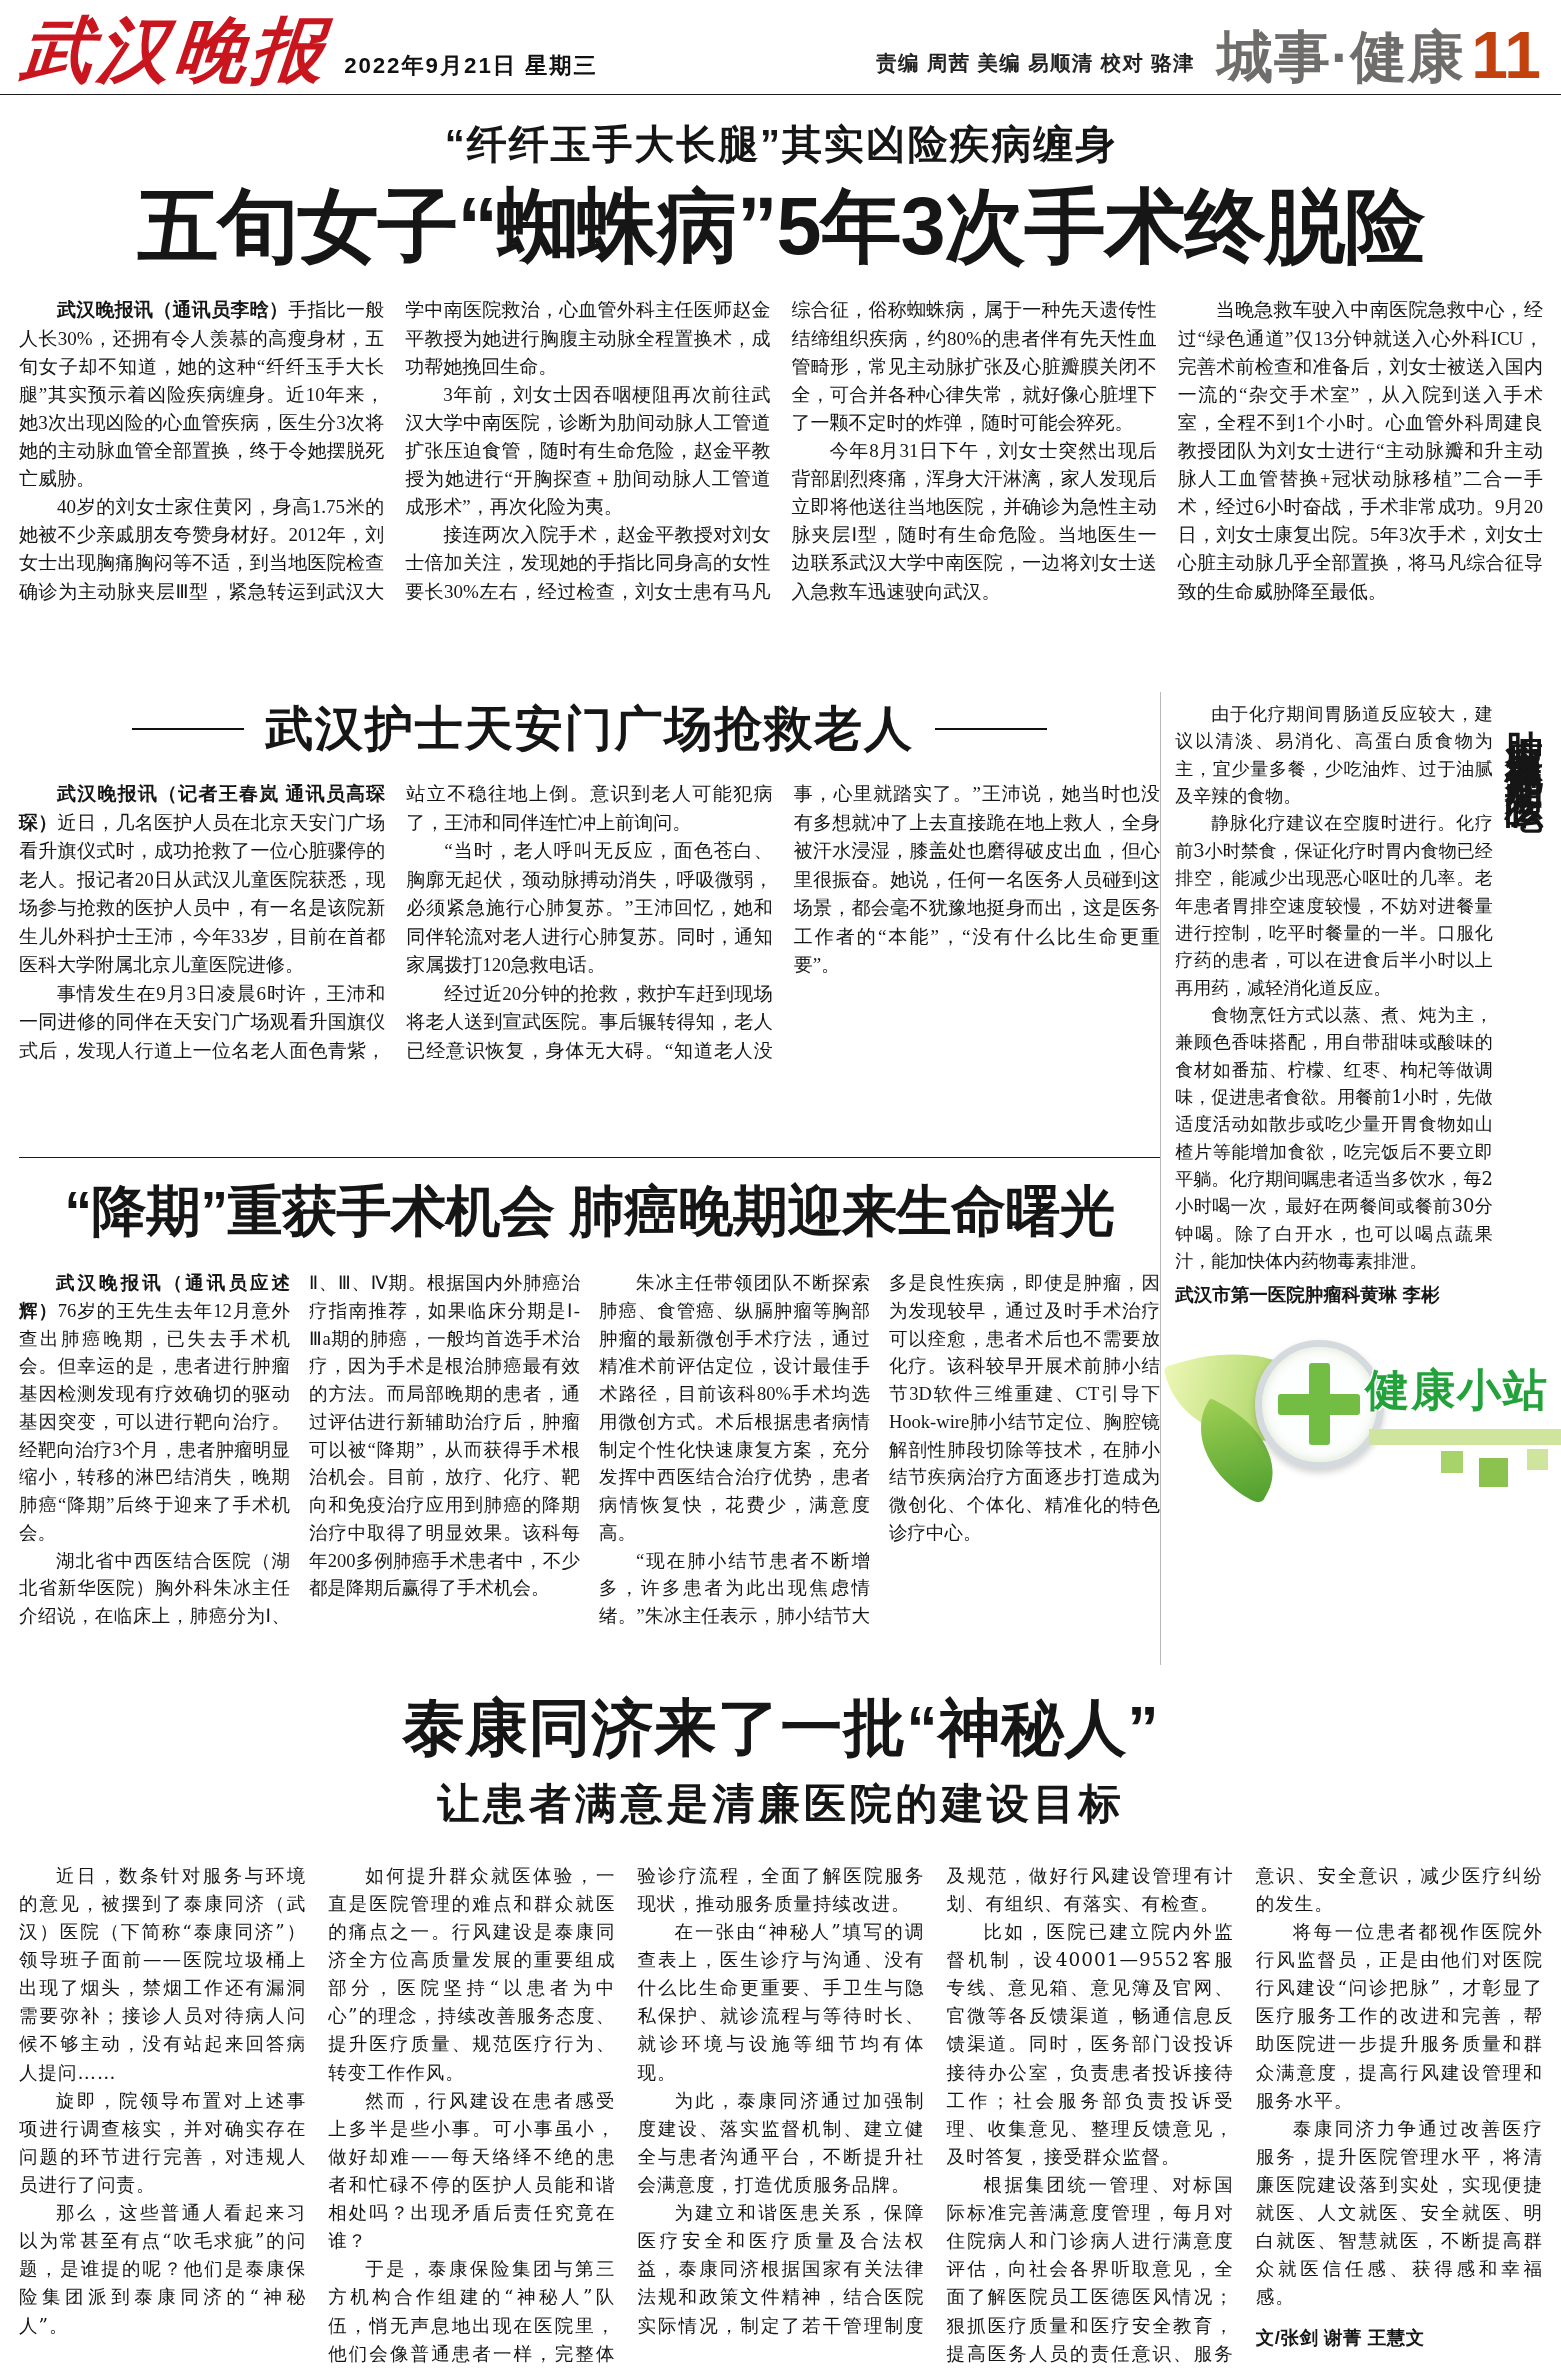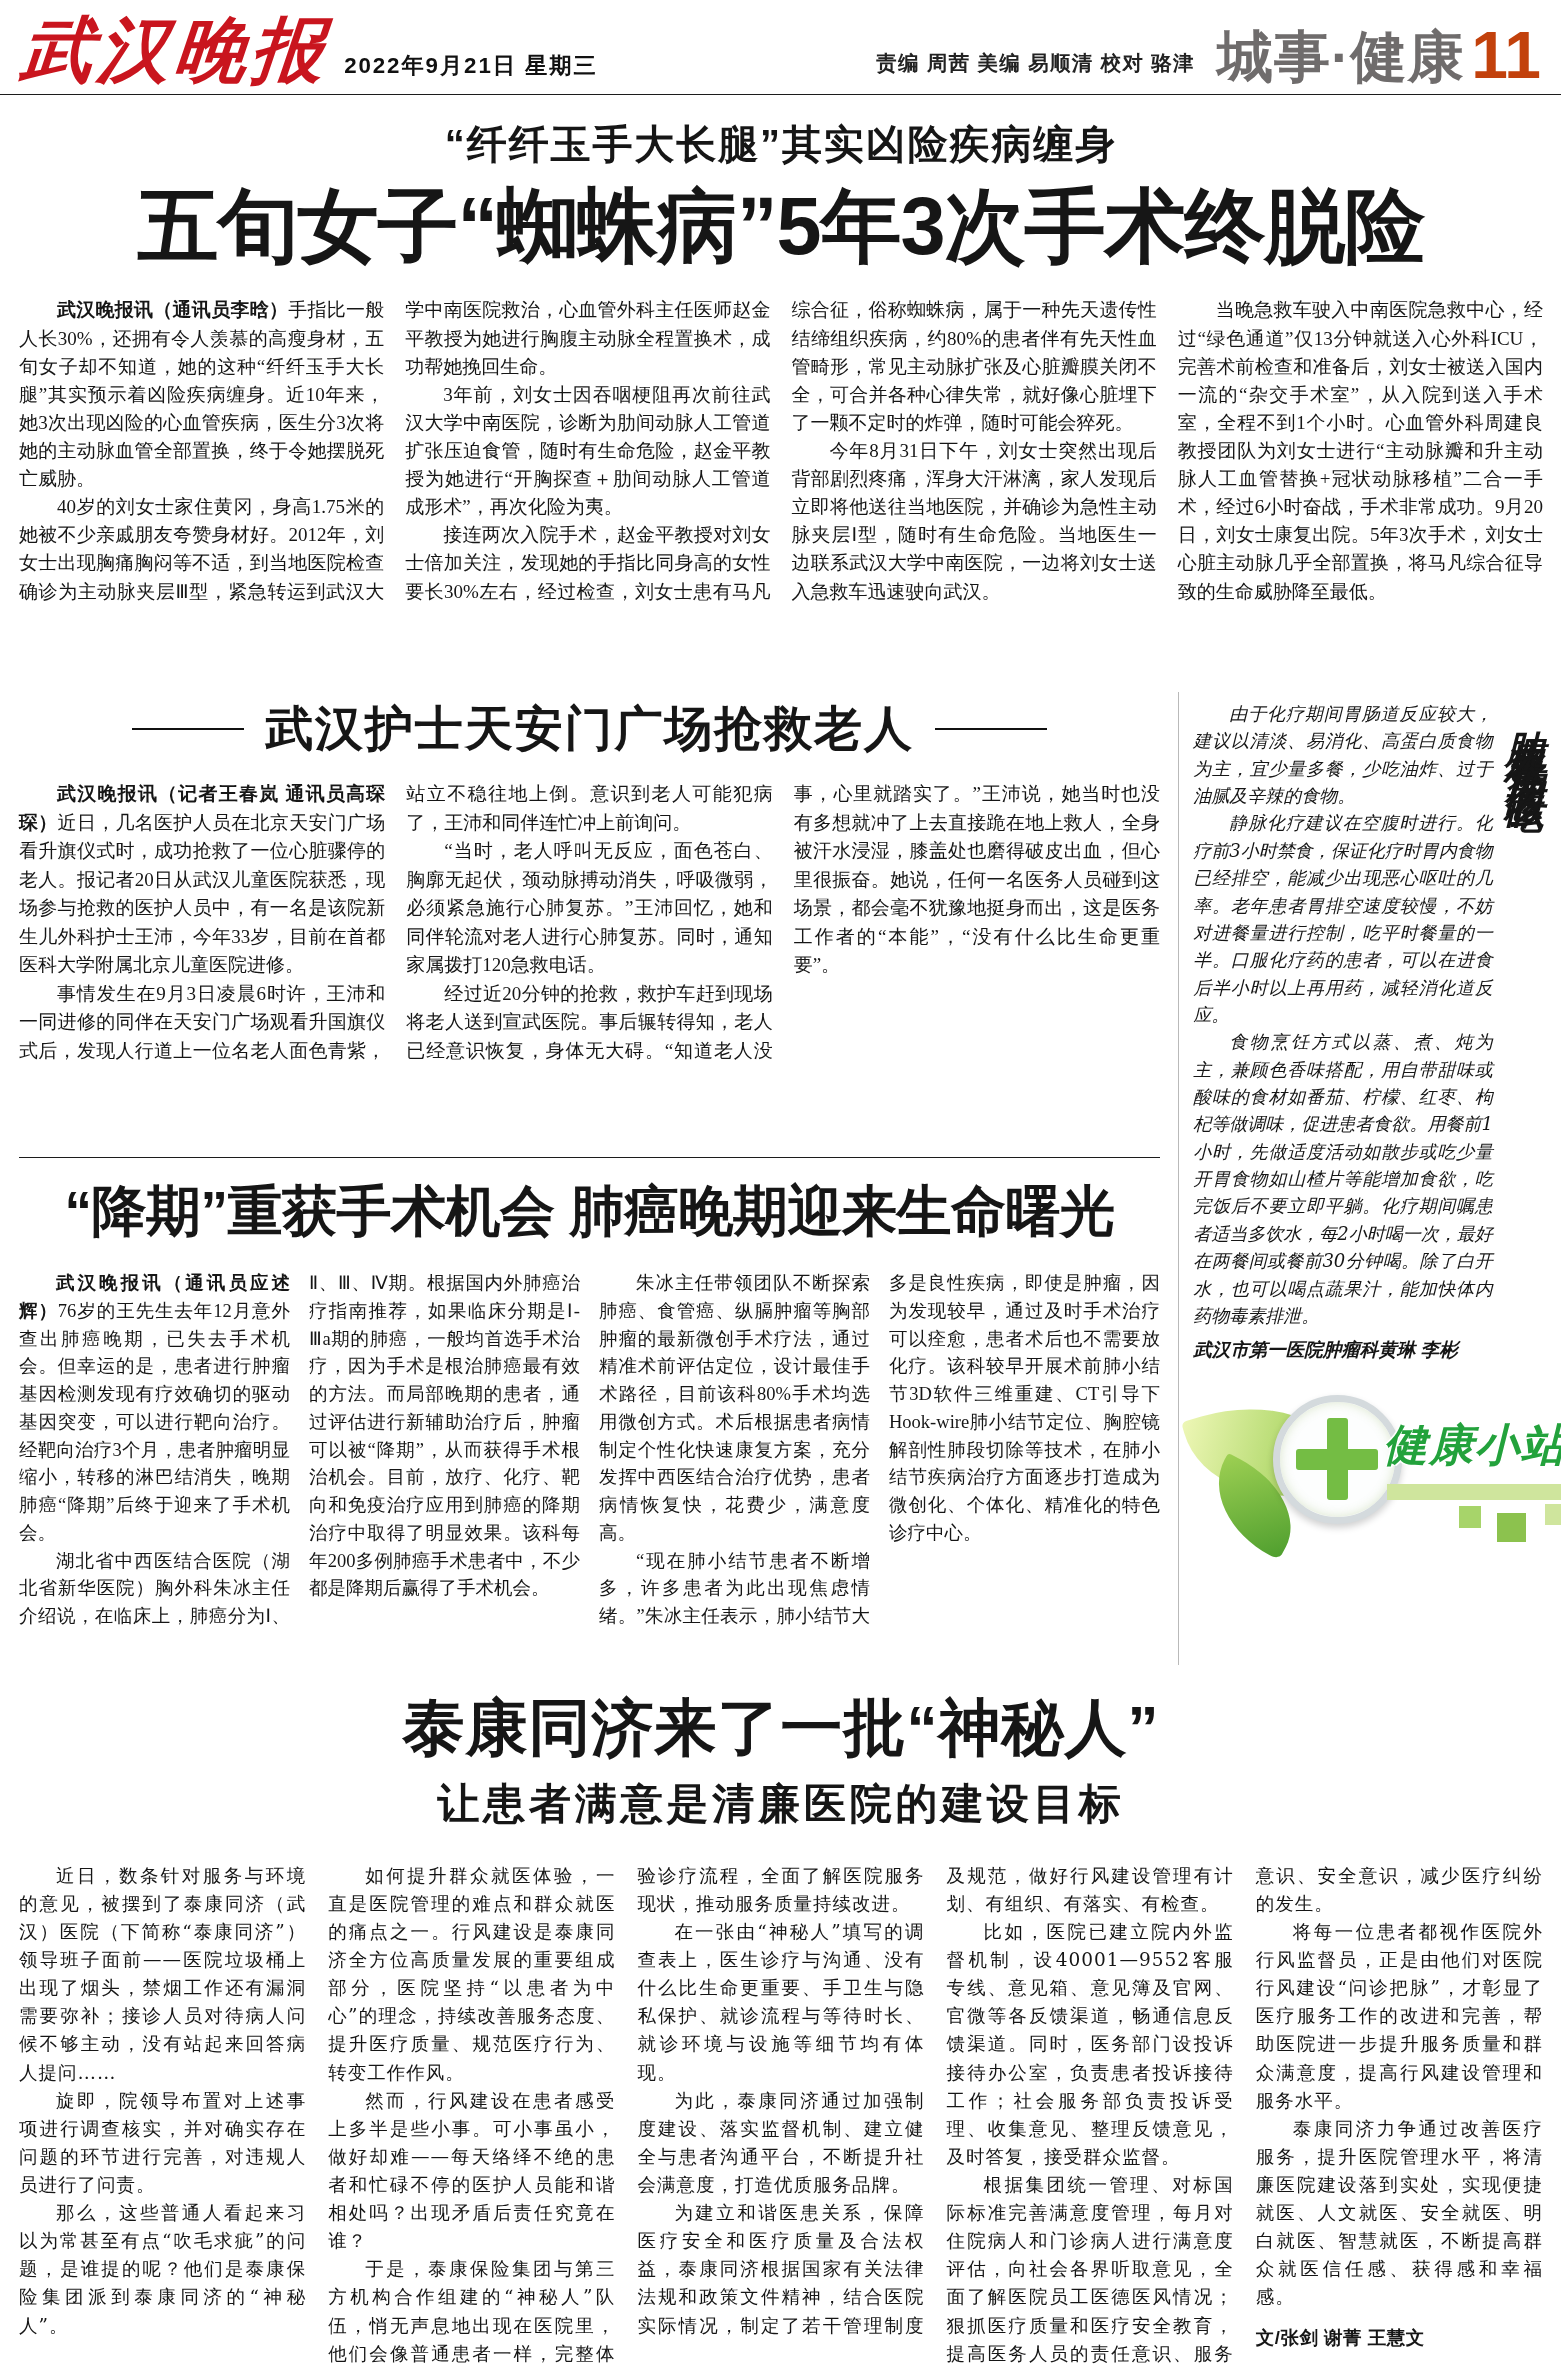--- a/index.html
+++ b/index.html
@@ -43,21 +43,21 @@
   .a2head .rule { height:2.4px; background:#111; flex:1; max-width:112px; }
   .title2 { font-family:"Liberation Sans", sans-serif; font-weight:900; font-size:48px;
     margin:0 21px; letter-spacing:1.9px; white-space:nowrap; }
   .a2-body { column-count:3; column-gap:21px; height:361px; font-size:19px; line-height:1.5; }
   
   .a3 { margin-top:17px; }
   .title3 { text-align:center; font-family:"Liberation Sans", sans-serif; font-weight:900;
     font-size:55px; letter-spacing:-0.5px; white-space:nowrap; }
   .a3-body { column-count:4; column-gap:19px; height:395px; font-size:18.5px; line-height:1.5; margin-top:21px; }
   
-  .sidebar { flex:1; border-left:1.4px solid #b9b9b9; margin-left:18px; padding:7.6px 0 0 14.3px;font-style:italic; }
+  .sidebar { flex:1; border-left:1.4px solid #b9b9b9; margin-left:0; padding:7.6px 0 0 14.3px; }
   .side-flex { display:flex; }
   .side-body { flex:1; font-family:"DejaVu Serif", serif; font-size:18px; line-height:1.52; }
   .side-body p { text-indent:2em; text-align:justify; }
   .side-byline { text-align:right; font-family:"Liberation Sans", sans-serif; font-weight:700;
     text-indent:0 !important; margin-top:6.7px; font-size:18.5px; white-space:nowrap; }
   .side-title { writing-mode:vertical-rl; font-family:"Liberation Sans", sans-serif; font-weight:900;
     font-size:38px; letter-spacing:6.7px; line-height:1.02; margin-left:11.4px; flex:none; }
   
   .station { position:relative; height:162px; margin-top:27px; }
   .leaf-big { position:absolute; left:0; top:8.6px; width:147px; height:107px;

